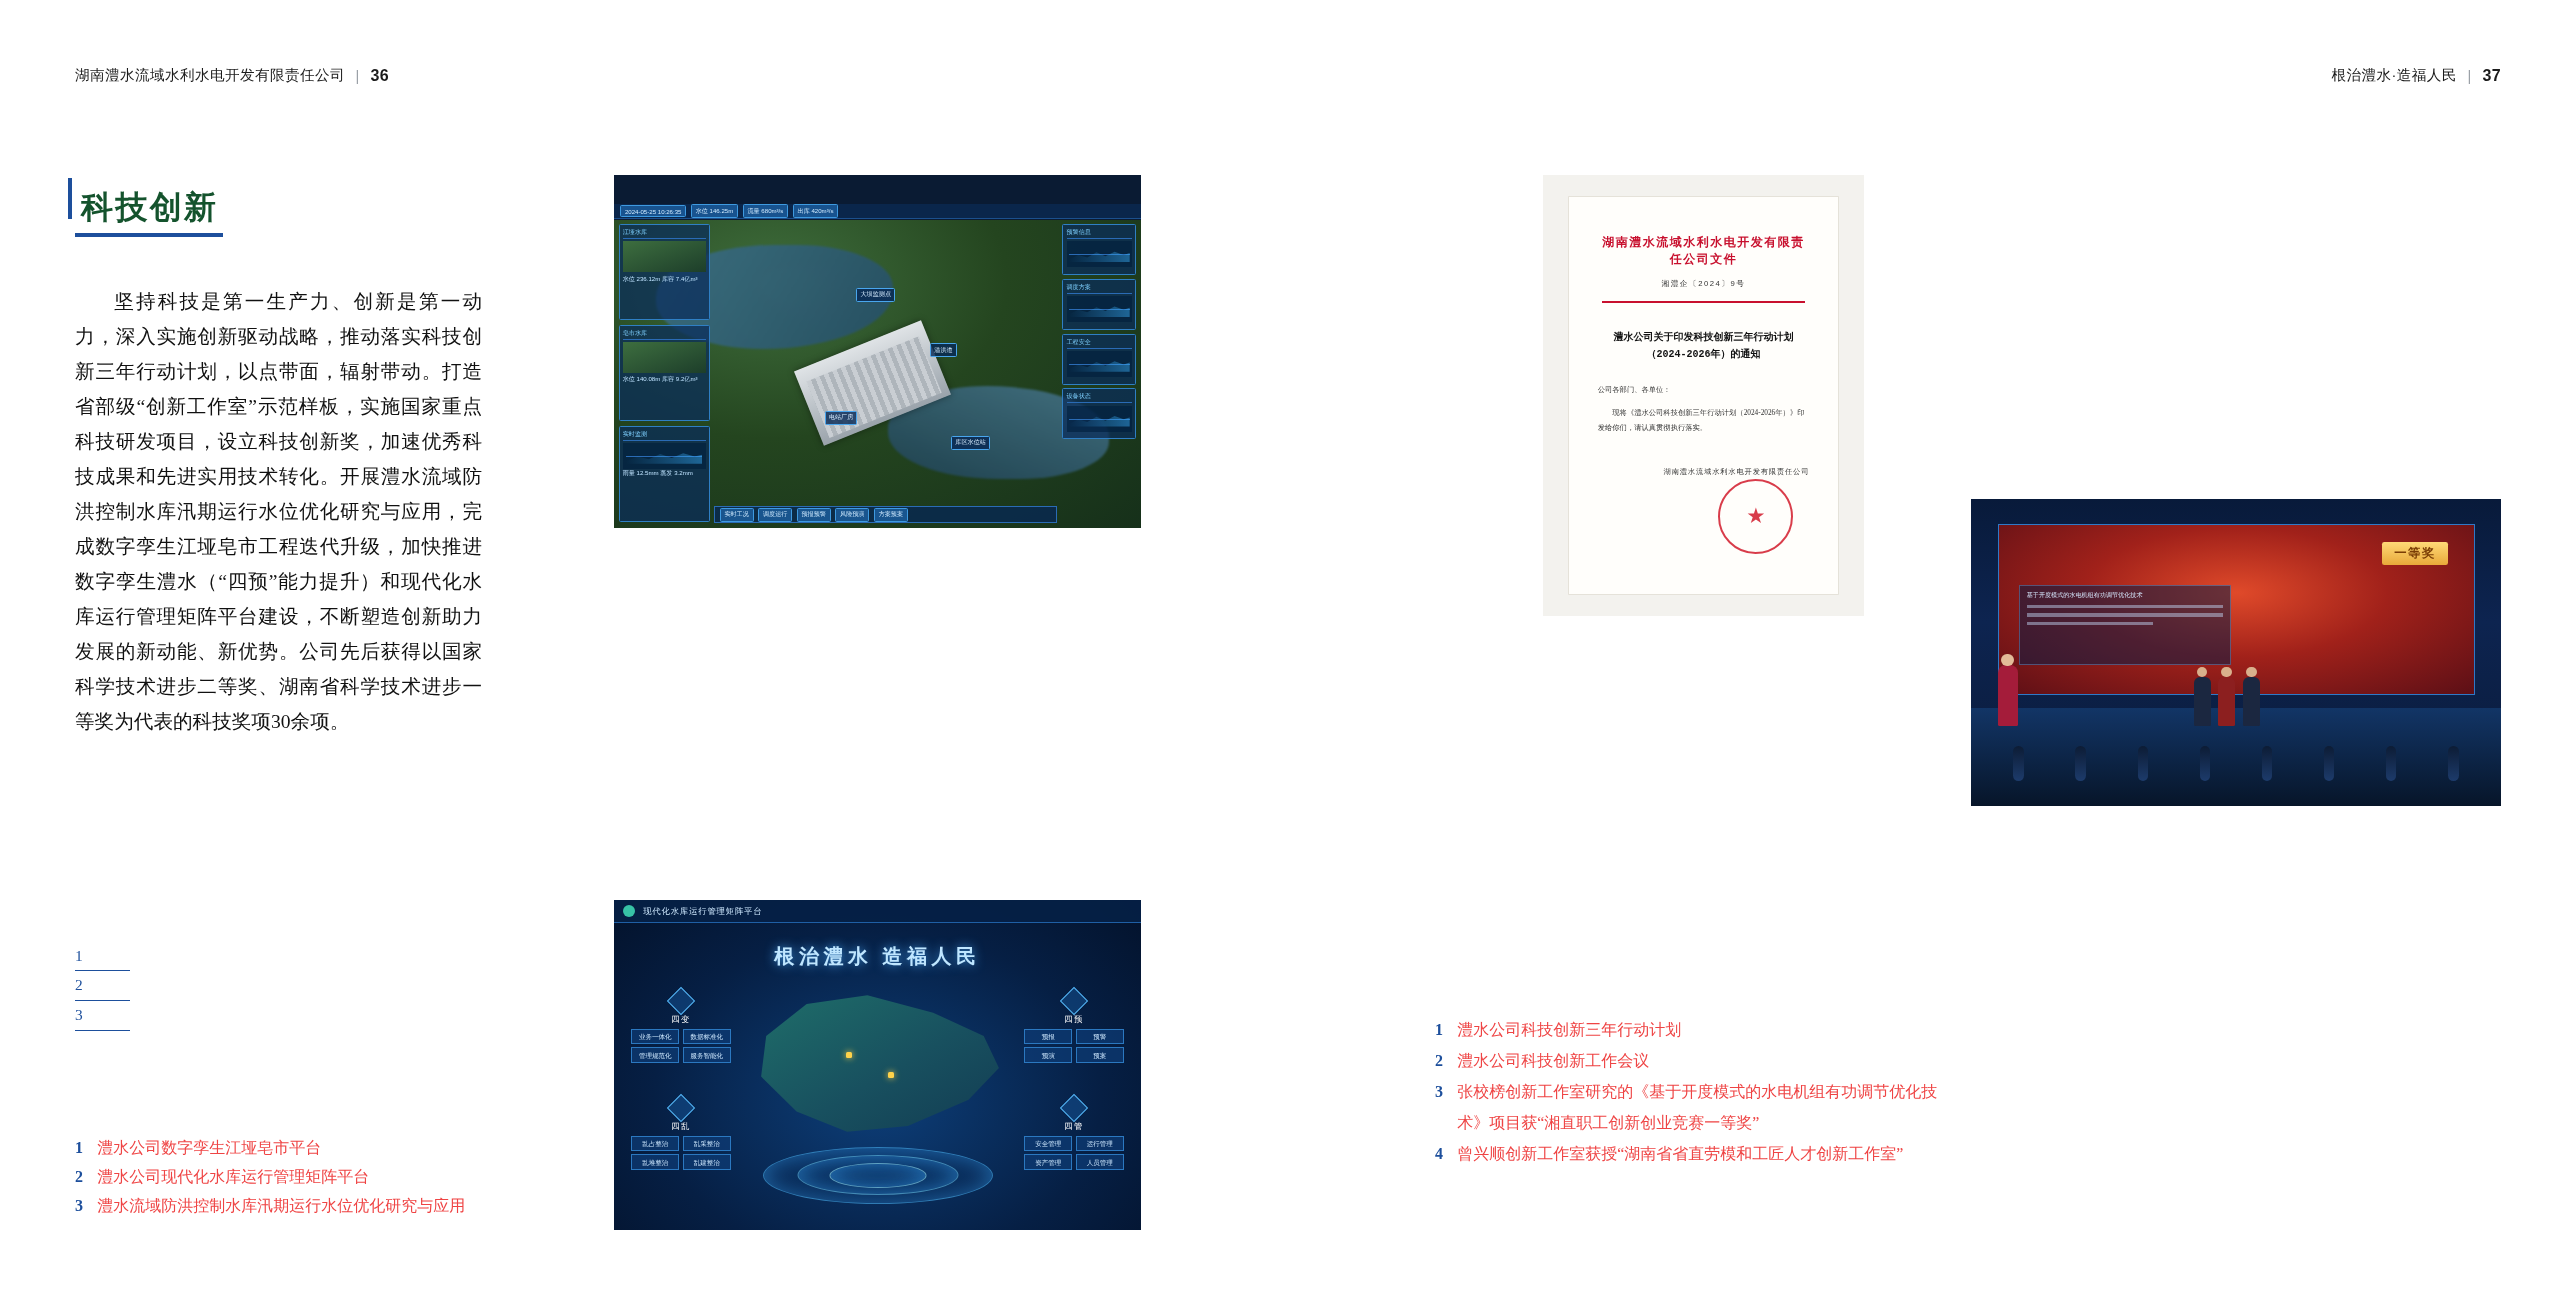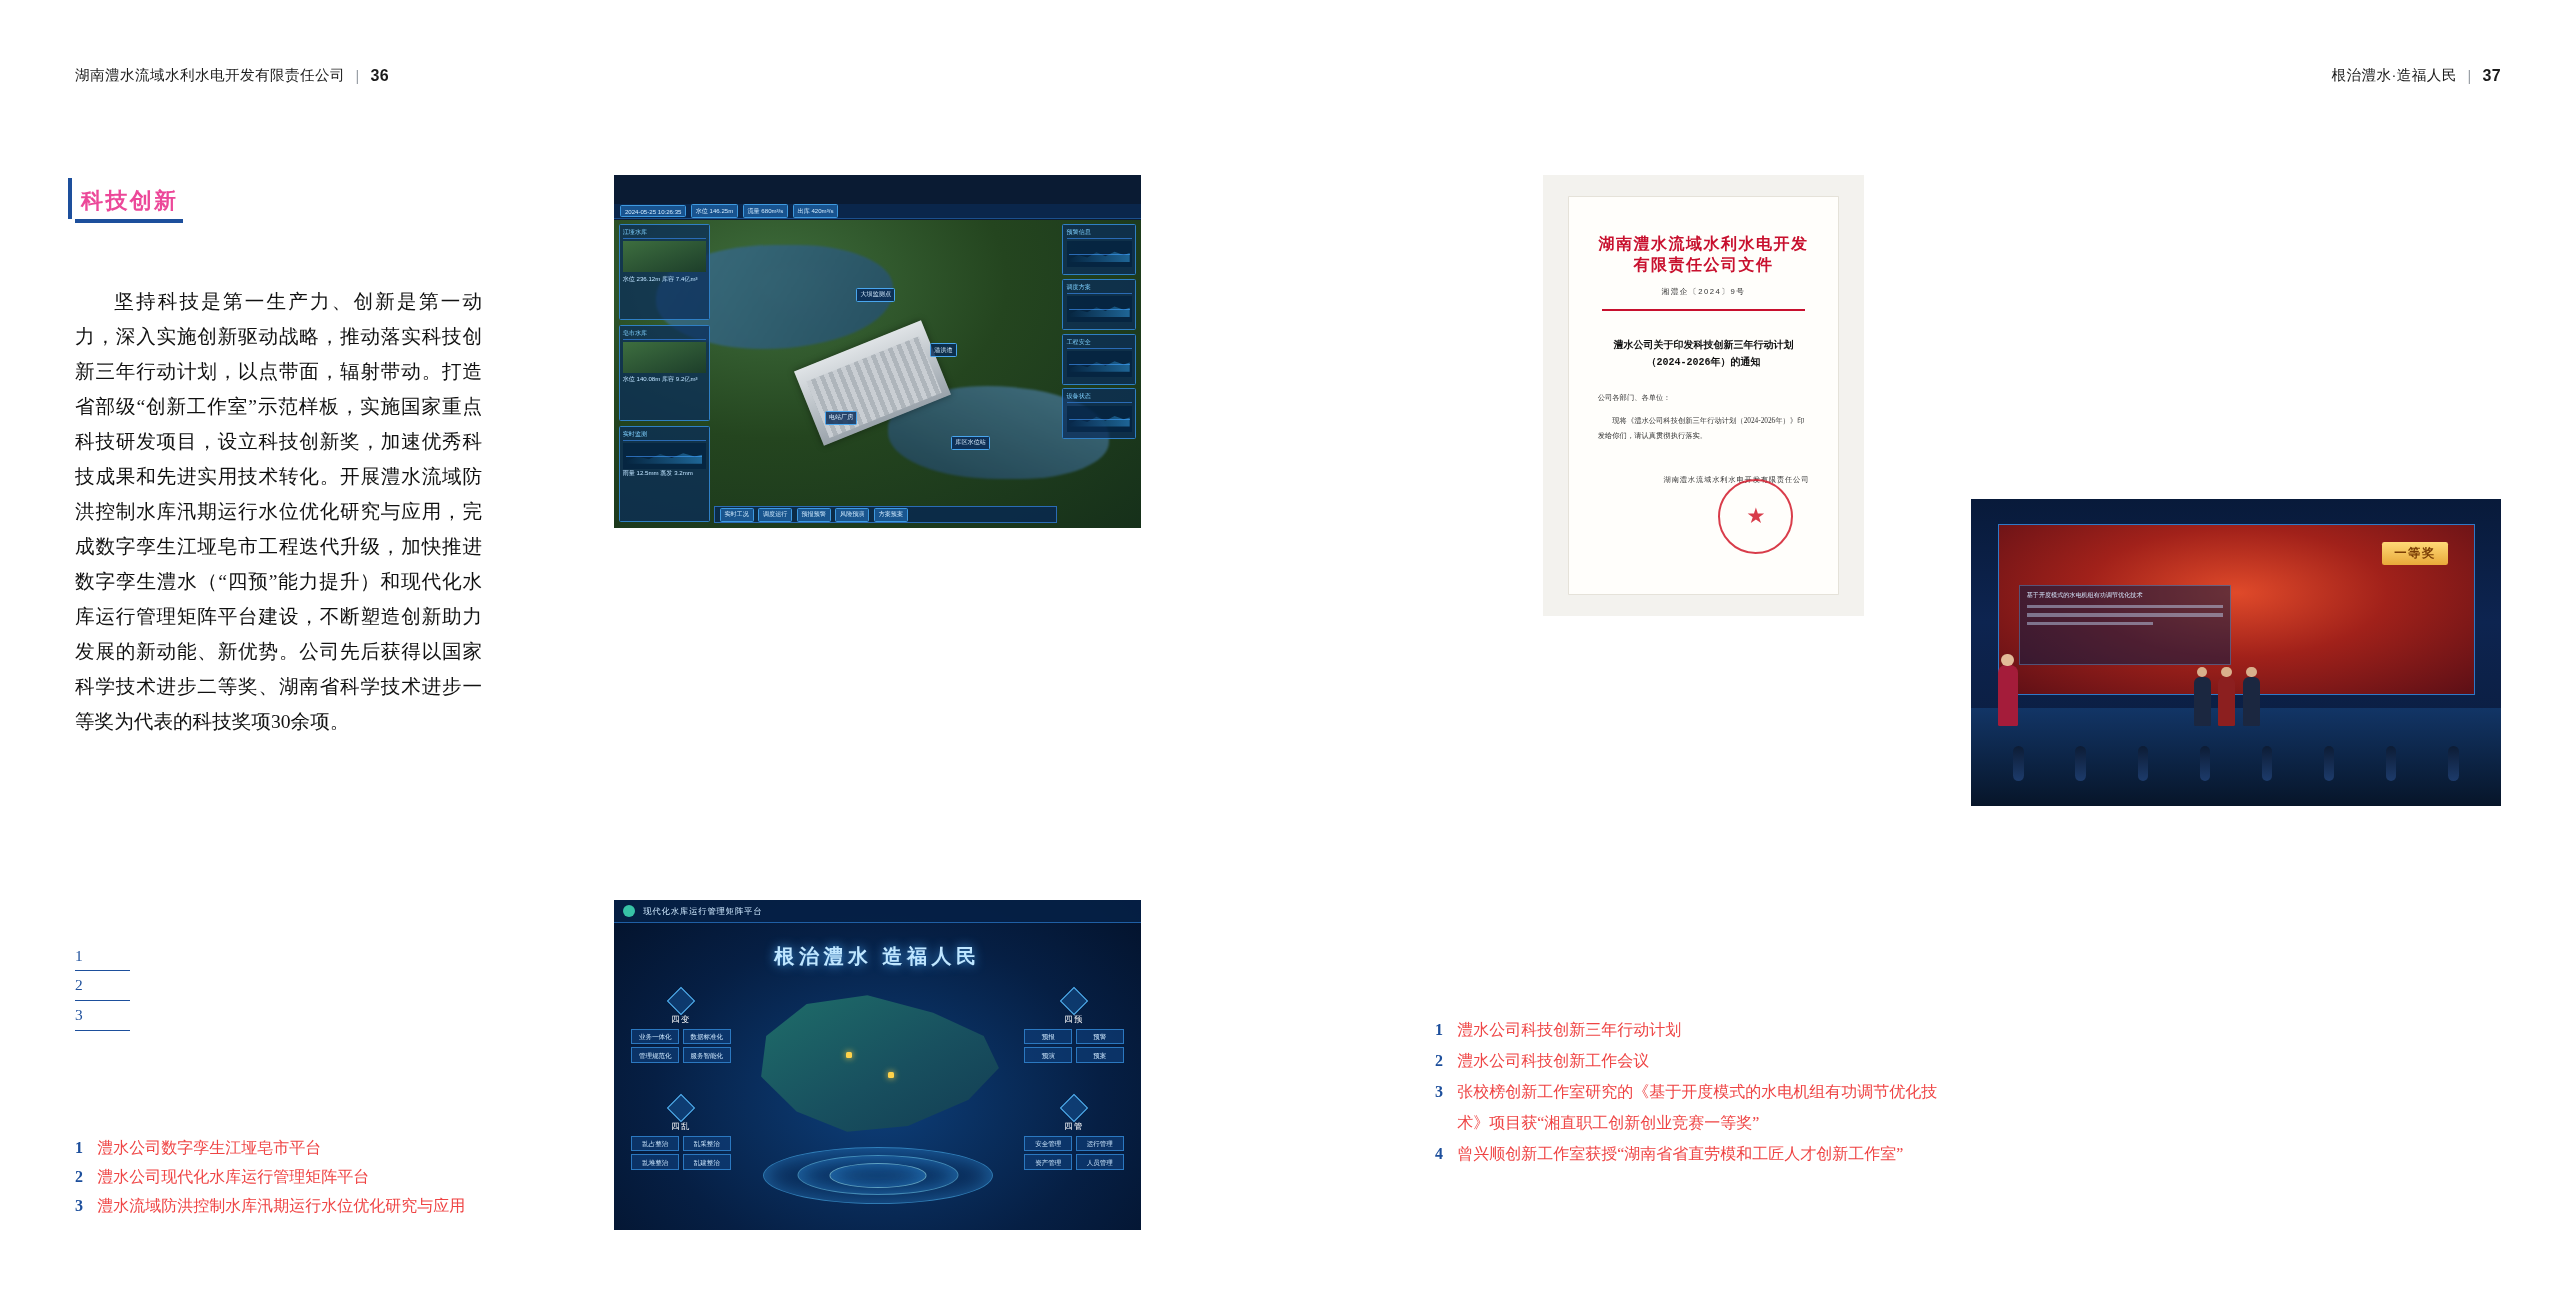--- a/index.html
+++ b/index.html
@@ -25,21 +25,21 @@
   
   .page-left { position: absolute; left: 0; top: 0; width: 1288px; height: 1306px; }
   .page-right { position: absolute; left: 1288px; top: 0; width: 1288px; height: 1306px; }
 
   .section-title-wrap {
     position: absolute; left: 75px; top: 184px;
     display: inline-block;
   }
   .section-title {
     position: relative;
-    font-size: 22px; font-weight: 700; color: #ec4899;
+    font-size: 32px; font-weight: 700; color: #14532d;
     letter-spacing: 2.3px; padding: 1.5px 4.6px 4.6px 6.1px;
     font-family: Liberation Mono, monospace;
   }
   .title-underline {
     position: absolute; left: 0; bottom: -3.1px; width: 100%; height: 3.8px;
     background: #1d4f9c;
   }
   .title-tick {
     position: absolute; left: -7px; top: -6.1px; width: 3.8px; height: 41px; background: #1d4f9c;
   }
@@ -203,21 +203,21 @@
   .doc {
     background: #f3f2ee; display: flex; align-items: center; justify-content: center;
   }
   .doc-sheet {
     width: 84%; height: 90%; background: #fffefb; position: relative;
     box-shadow: 0 0 0 0.8px #e2ded4;
     padding: 20px 29px;
   }
   .doc-head {
     text-align: center; color: #c8102e; font-weight: 700; letter-spacing: 1.5px;
-    font-family: "Liberation Serif", serif; font-size: 16px; margin-top: 17px;
+    font-family: "Liberation Serif", serif; font-size: 12px; margin-top: 17px;
   }
   .doc-redline { height: 1.5px; background: #c8102e; margin: 12.3px 4.6px 0; }
   .doc-no { text-align: center; font-size: 7.7px; color: #333; margin-top: 10.7px; letter-spacing: 1.5px; }
   .doc-title {
     text-align: center; font-size: 10px; color: #111; font-weight: 700;
     margin-top: 26px; line-height: 17px; font-family: Liberation Mono, monospace;
   }
   .doc-body { margin-top: 20px; font-size: 7.3px; color: #333; line-height: 14.6px; font-family: "Liberation Serif", serif; }
   .doc-body p { margin-bottom: 9.2px; text-indent: 2em; }
   .doc-sign { text-align: right; font-size: 7.3px; color: #333; margin-top: 31px; letter-spacing: 0.8px; }

